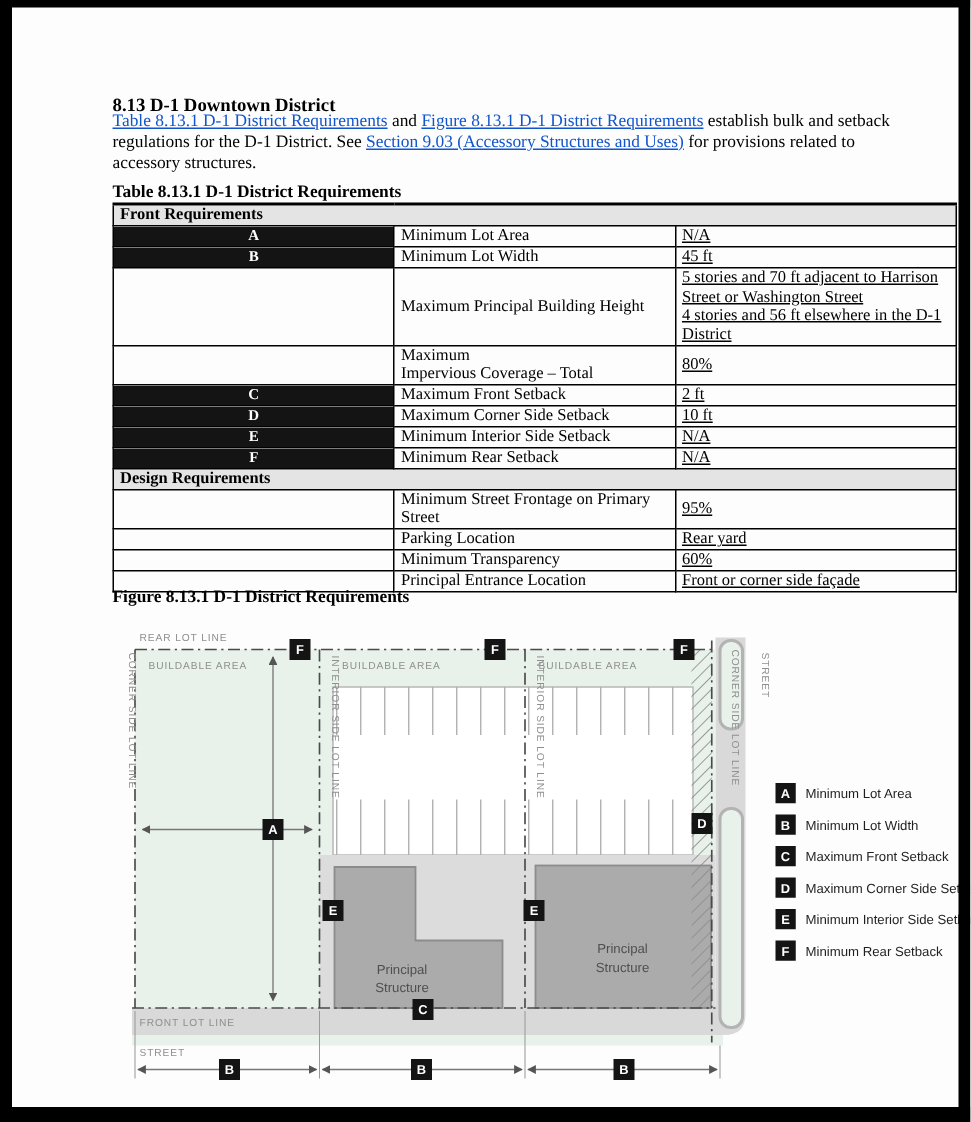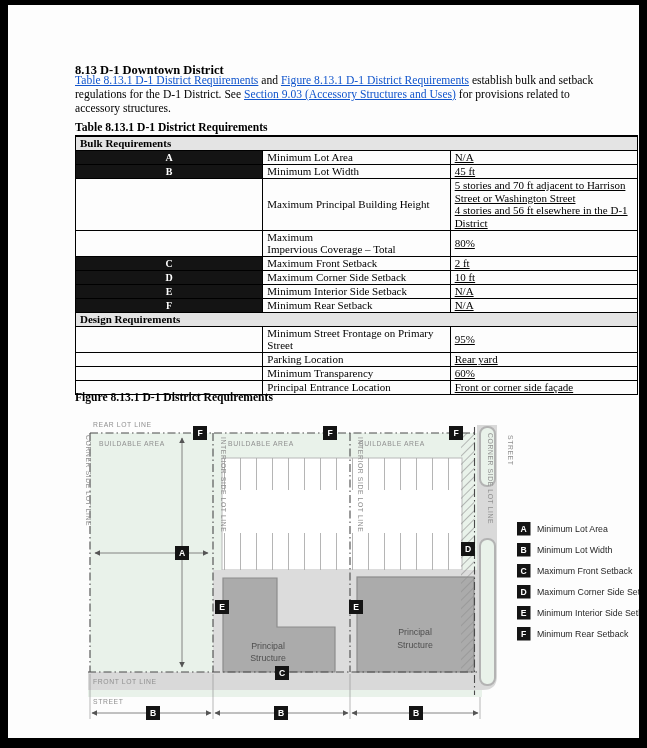--- a/index.html
+++ b/index.html
@@ -48,21 +48,21 @@
 
   <div id="doc-heading" class="abs">8.13 D-1 Downtown District</div>
 
   <p id="intro" class="abs"><a class="doclink">Table 8.13.1 D-1 District Requirements</a><span> and </span><a class="doclink">Figure 8.13.1 D-1 District Requirements</a><span> establish bulk and setback regulations for the D-1 District. See </span><a class="doclink">Section 9.03 (Accessory Structures and Uses)</a><span> for provisions related to accessory structures.</span></p>
 
   <div id="table-caption" class="abs">Table 8.13.1 D-1 District Requirements</div>
 
   <table class="req abs">
     <tbody>
         <tr class="section">
-          <td colspan="3">Bulk Requirements</td>
+          <td colspan="3">Front Requirements</td>
         </tr>
     <tr>
           <td class="c-badge filled">A</td>
           <td class="c-label">Minimum Lot Area</td>
           <td class="c-value">N/A</td>
         </tr>
     <tr>
           <td class="c-badge filled">B</td>
           <td class="c-label">Minimum Lot Width</td>
           <td class="c-value">45 ft</td>

